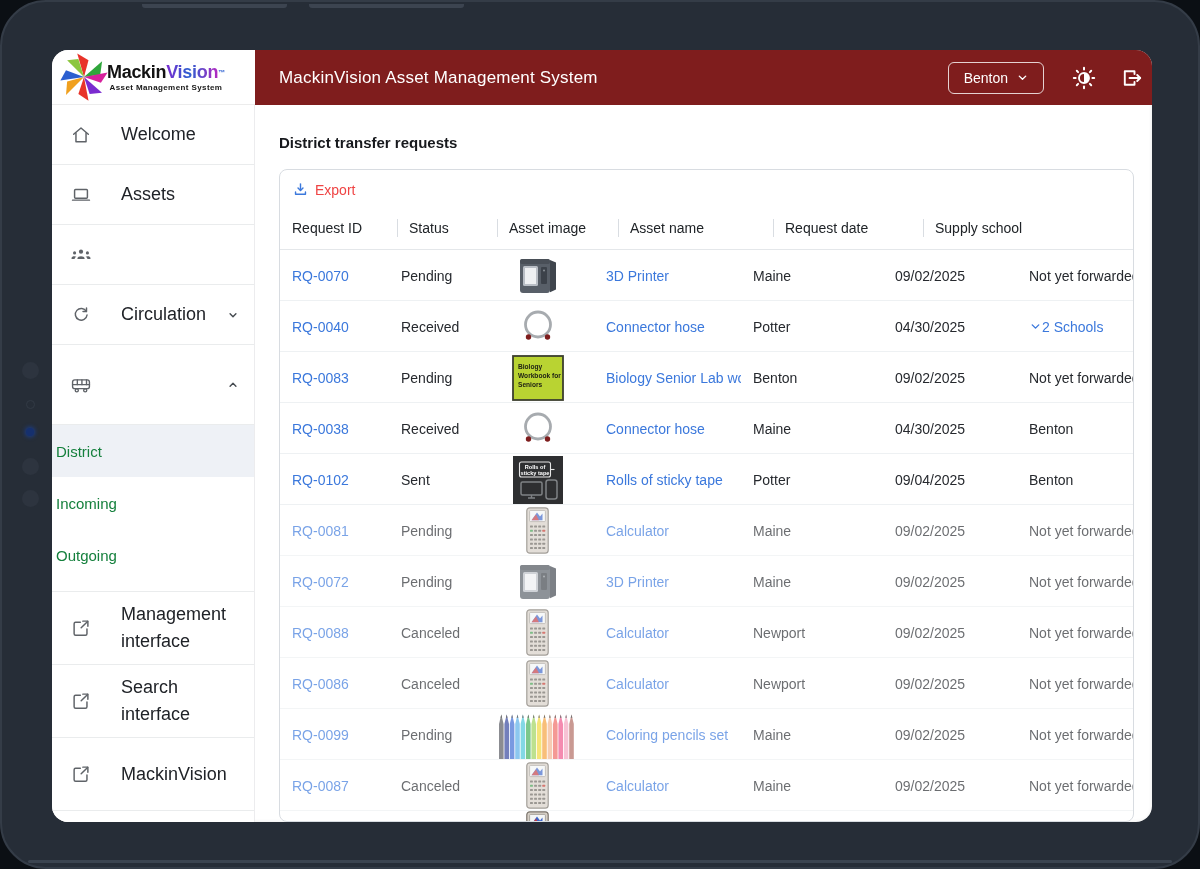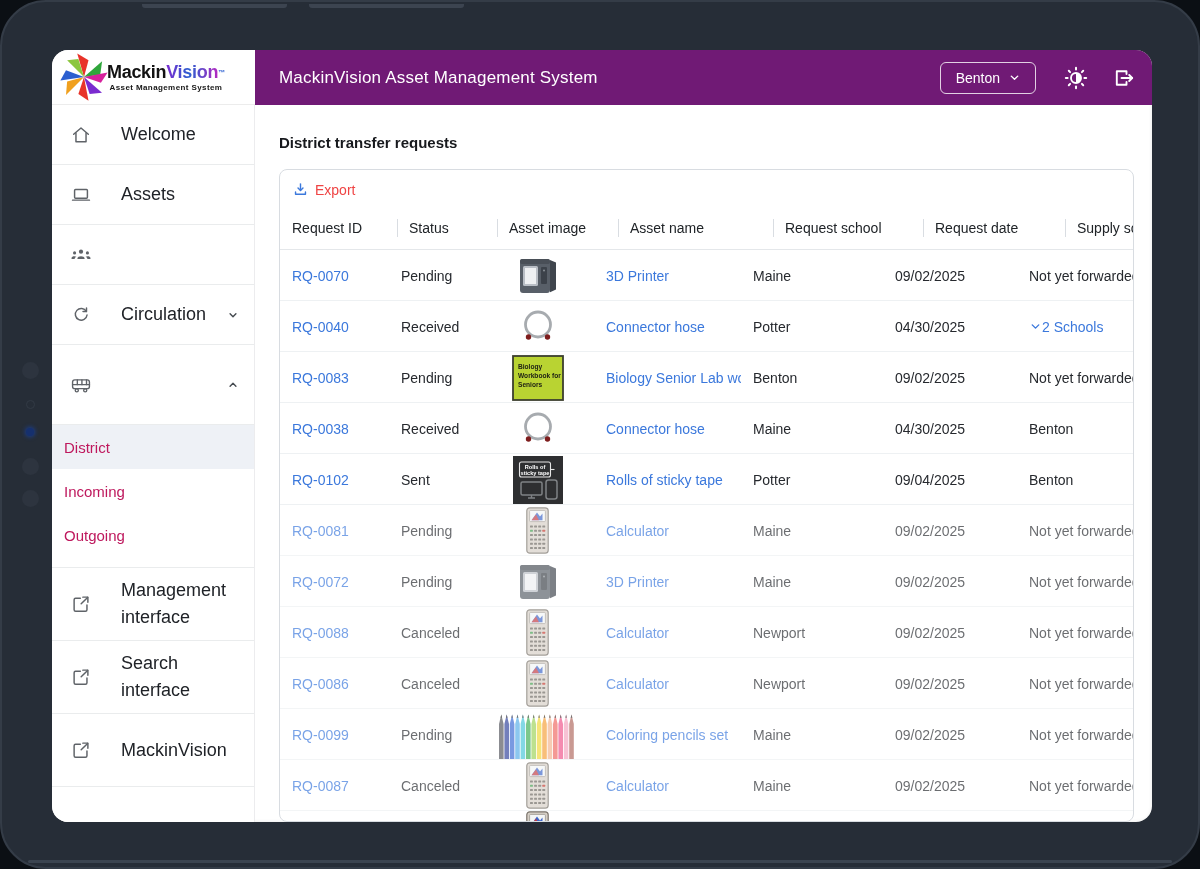--- a/index.html
+++ b/index.html
@@ -49,22 +49,22 @@
   .brand-wrap { display:flex; flex-direction:column; margin-left:-4px; }
   .brand-line { font-size:18px; font-weight:800; letter-spacing:-.3px; line-height:19px; color:#121212; white-space:nowrap;}
   .brand-vision {
     background:linear-gradient(90deg,#7b2bd0 0%,#2b5fd0 45%,#b327c0 100%);
     -webkit-background-clip:text; background-clip:text; color:transparent;
   }
   .brand-tm { font-size:7px; font-weight:700; color:#2b5fd0; vertical-align:top; }
   .brand-tagline { font-size:8px; font-weight:800; color:#161616; letter-spacing:.4px; margin-top:1px; text-align:center;}
 
   .blue-header {
-    flex:1; background:#701a75; color:#fff;
-    display:flex; align-items:center; padding:0 16px 0 24px;
+    flex:1; background:#7f1d1d; color:#fff;
+    display:flex; align-items:center; padding:0 8px 0 24px;
   }
   .app-title { font-size:17px; font-weight:400; letter-spacing:.2px; margin-right:auto; }
   .school-btn {
     display:flex; align-items:center; gap:9px;
     border:1px solid rgba(255,255,255,.8); border-radius:6px;
     padding:7px 15px; font-size:14px; color:#fff; background:transparent; cursor:pointer;
   }
   .hdr-icon-btn { background:transparent; border:none; cursor:pointer; display:flex; align-items:center; }
   .hdr-icon-btn.theme { margin-left:28px; }
   .hdr-icon-btn.logout { margin-left:24px; }
@@ -77,22 +77,22 @@
   .side-item {
     display:flex; align-items:center; min-height:60px;
     padding:0 14px 0 18px; border-bottom:1px solid #eaeced; cursor:pointer;
   }
   .side-item .icon { width:24px; flex:0 0 24px; display:flex; color:#5f6368; }
   .side-label { font-size:18px; color:#202328; margin-left:27px; max-width:96px; line-height:1.5; }
   .side-chevron { margin-left:auto; color:#454a50; display:flex; }
   .side-item.transfer { min-height:80px; }
   .sub-group { border-bottom:1px solid #eaeced; padding-bottom:10px; }
   .sub-item {
-    height:44px; display:flex; align-items:center; padding-left:12px;
-    font-size:15px; color:#be185d; cursor:pointer;
+    height:52px; display:flex; align-items:center; padding-left:4px;
+    font-size:15px; color:#15803d; cursor:pointer;
   }
   .sub-item.active { background:#eef1f6; }
   .side-item.ext { min-height:73px; }
 
   
   .main { flex:1; min-width:0; padding:0 18px 0 24px; display:flex; flex-direction:column; }
   .page-heading { font-size:15px; font-weight:700; color:#17191d; margin:29px 0 17px; line-height:18px; }
   .card {
     border:1px solid #d8dce1; border-radius:8px; flex:1; min-height:0;
     overflow:hidden; display:flex; flex-direction:column; background:#fff;
@@ -326,21 +326,20 @@
               </span>
               <span>Export</span>
             </button>
           </div>
 
           <div class="thead">
               <div class="th">Request ID</div>
               <div class="th">Status</div>
               <div class="th">Asset image</div>
               <div class="th">Asset name</div>
-              <div class="th">Request school</div>
               <div class="th">Request date</div>
               <div class="th">Supply school</div>
             </div>
           <div class="tbody">
               <div class="tr">
     <div class="td id-cell">RQ-0070</div>
     <div class="td status-cell">Pending</div>
     <div class="td img-cell">
                   <svg width="42" height="40" viewBox="0 0 42 40">
       <rect x="3" y="3" width="30" height="34" rx="3" fill="#585f68"></rect>

